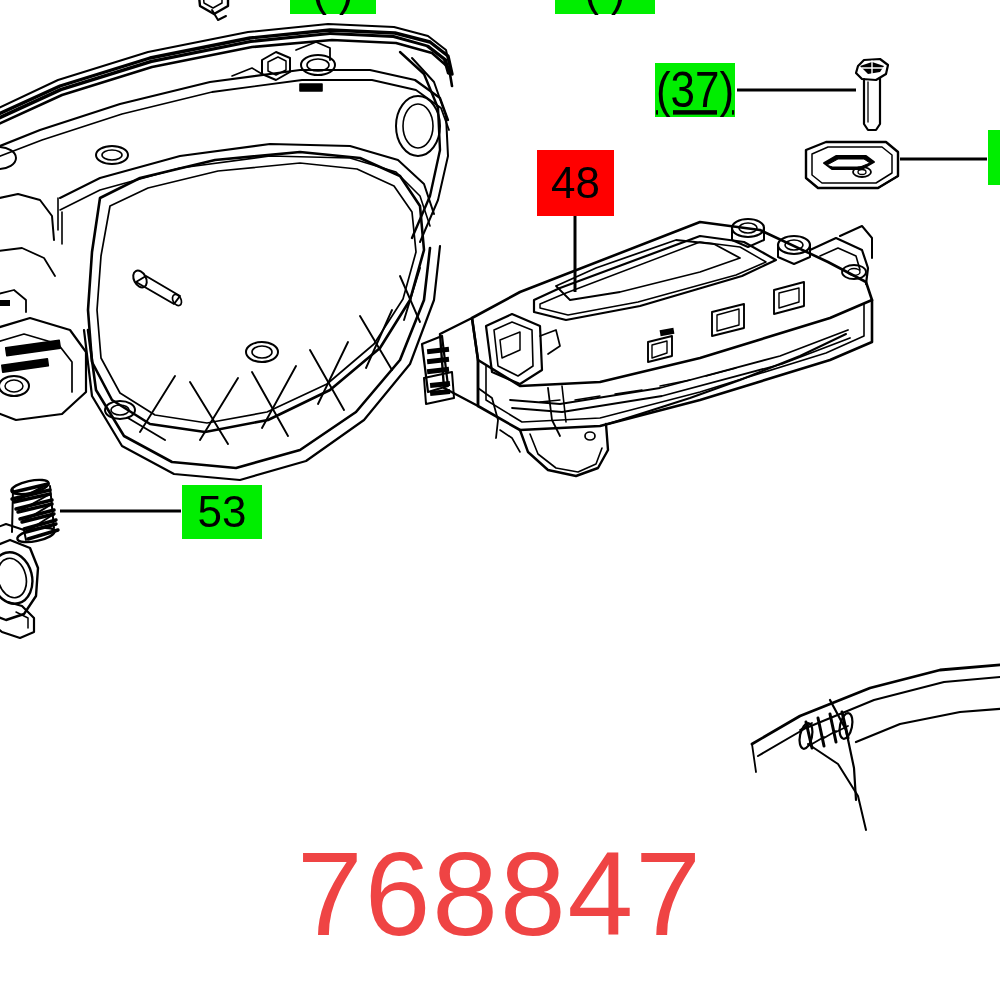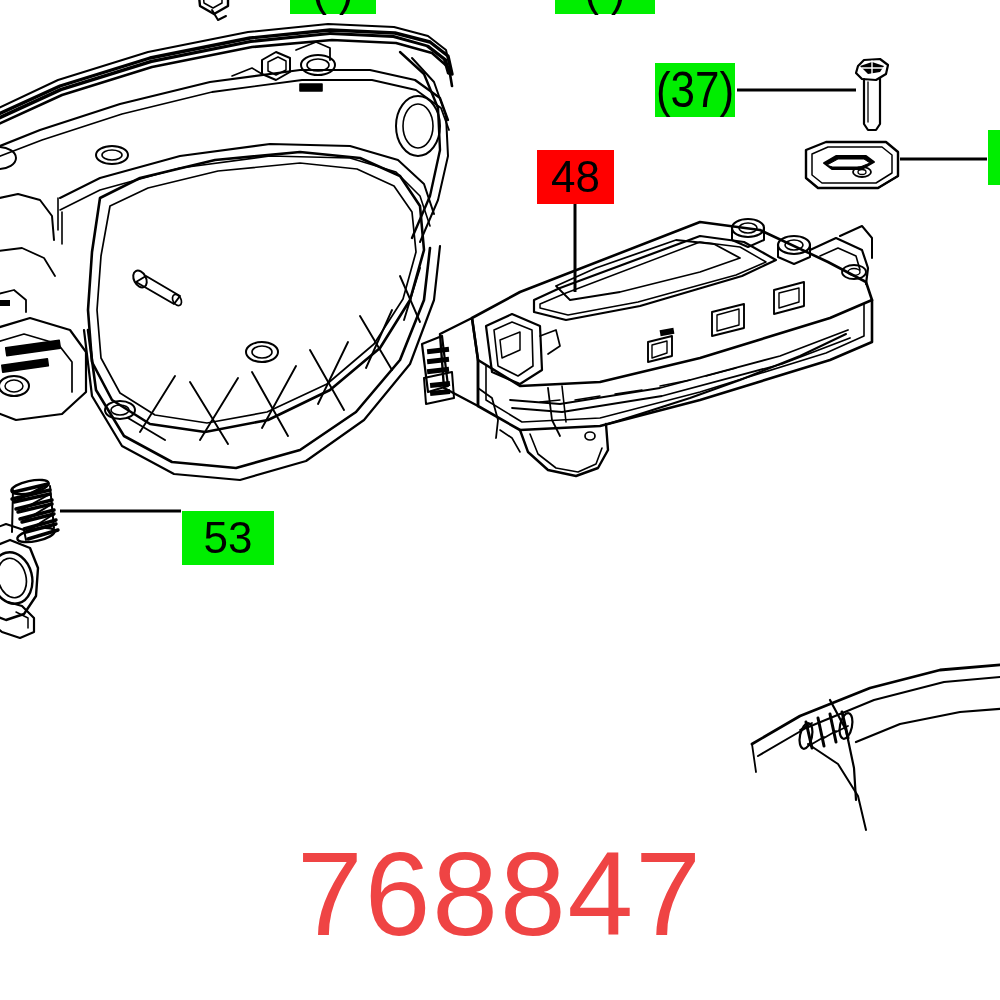--- a/index.html
+++ b/index.html
@@ -291,29 +291,29 @@
   </svg>
 
   <div class="callout callout-green" style="left:290px; top:-38px; width:86px; height:52px; font-size:44px;">
     <span class="paren-text">(&nbsp;)</span>
   </div>
 
   <div class="callout callout-green" style="left:555px; top:-38px; width:100px; height:52px; font-size:44px;">
     <span class="paren-text">(&nbsp;)</span>
   </div>
 
-  <div class="callout callout-green" style="left:655px; top:63px; width:80px; height:54px; font-size:44px;">
+  <div class="callout callout-green" style="left:655px; top:63px; width:80px; height:54px; font-size:44px;text-decoration:underline;">
     <span class="paren-text">(37)</span>
   </div>
 
-  <div class="callout callout-red" style="left:537px; top:150px; width:77px; height:54px; font-size:44px;align-items:center;">
+  <div class="callout callout-red" style="left:537px; top:150px; width:77px; height:66px; font-size:44px;align-items:center;">
     <span>48</span>
   </div>
 
-  <div class="callout callout-green" style="left:182px; top:511px; width:92px; height:54px; font-size:44px;text-align:center;">
+  <div class="callout callout-green" style="left:182px; top:485px; width:80px; height:54px; font-size:44px;text-align:center;">
     <span>53</span>
   </div>
 
   <div class="callout callout-green" style="left:988px; top:130px; width:40px; height:55px; font-size:44px;">
     <span></span>
   </div>
 
   <div id="partnumber" style="top:826px; font-size:118px;">768847</div>
 
 </div>

